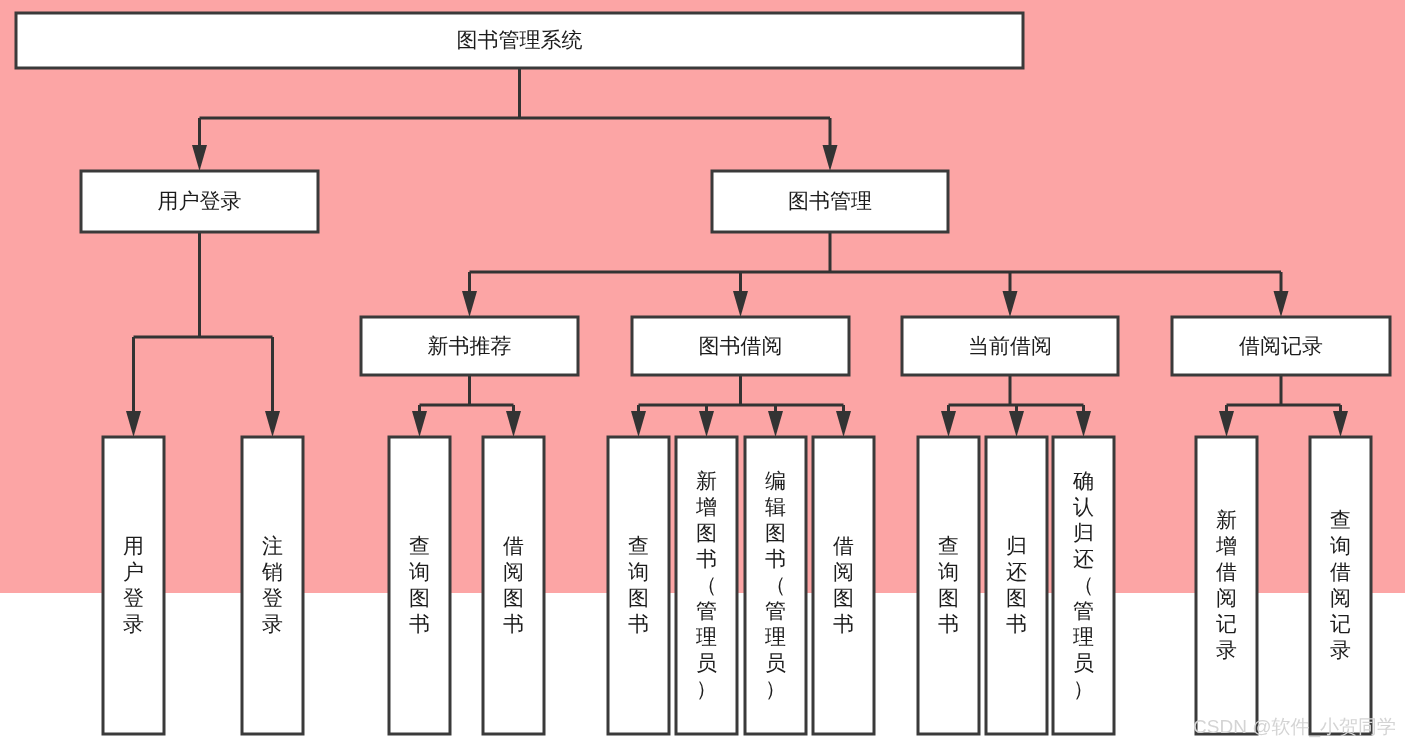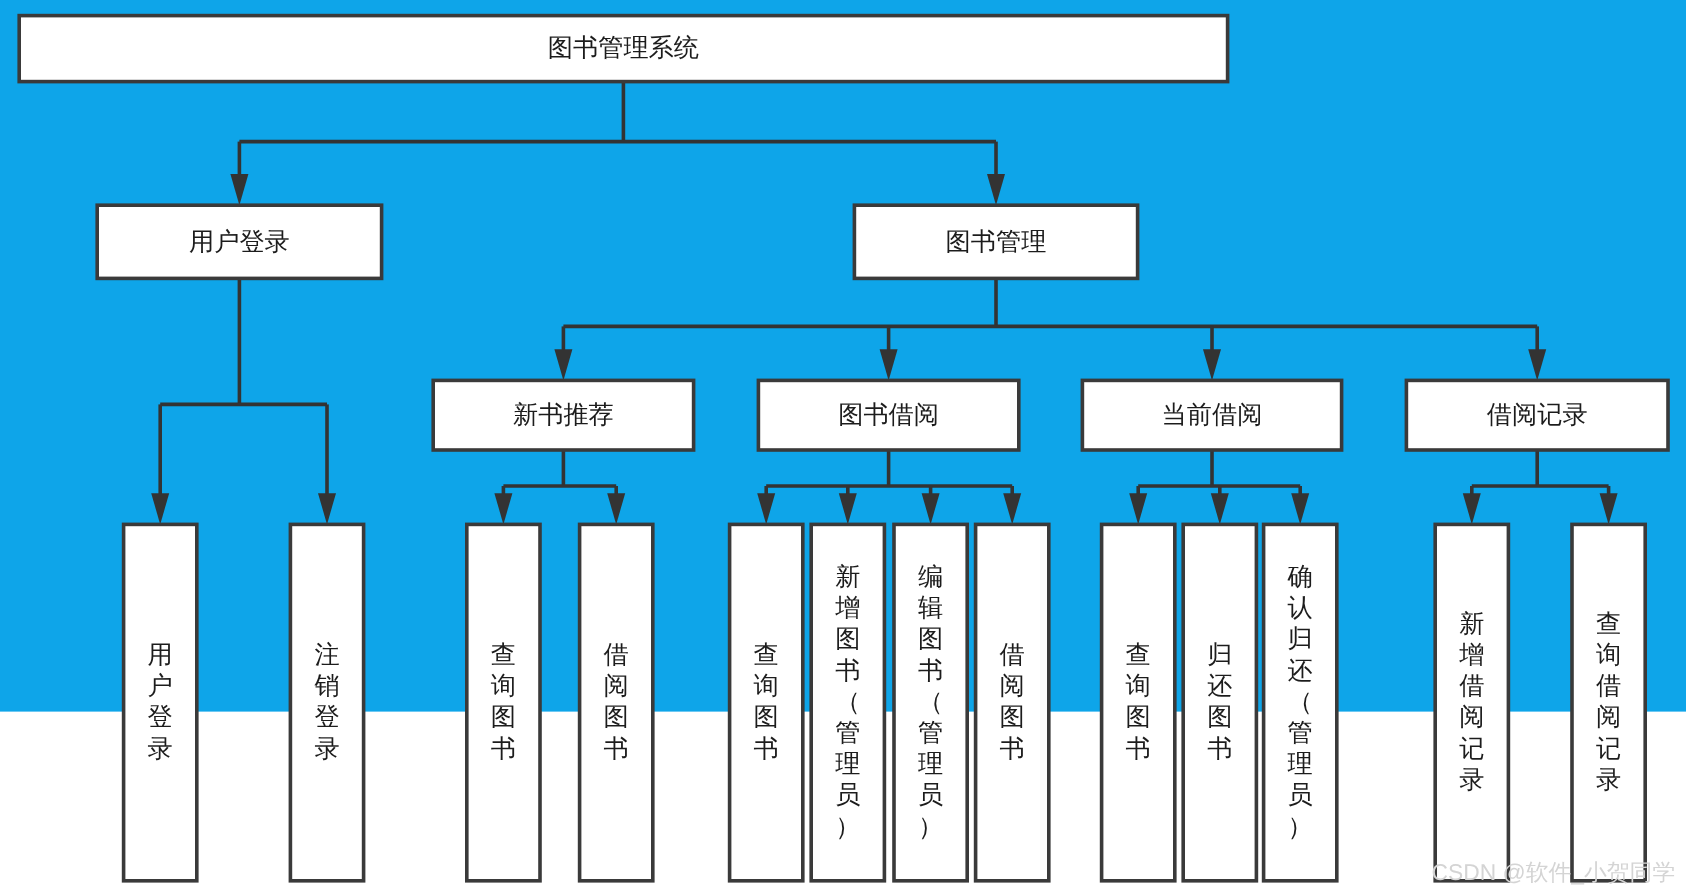--- a/index.html
+++ b/index.html
@@ -10,21 +10,21 @@
   body {
     width: 1405px;
     height: 747px;
     font-family: "Liberation Sans", "DejaVu Sans", sans-serif;
     overflow: hidden;
   }
   #diagram-root {
     position: relative;
     width: 1405px;
     height: 593px;
-    background: #0ea5e9;
+    background: #fca5a5;
   }
   svg.diagram-canvas {
     position: absolute;
     left: 0;
     top: 0;
     width: 1405px;
     height: 747px;
   }
   .node-box {
     fill: #ffffff;

